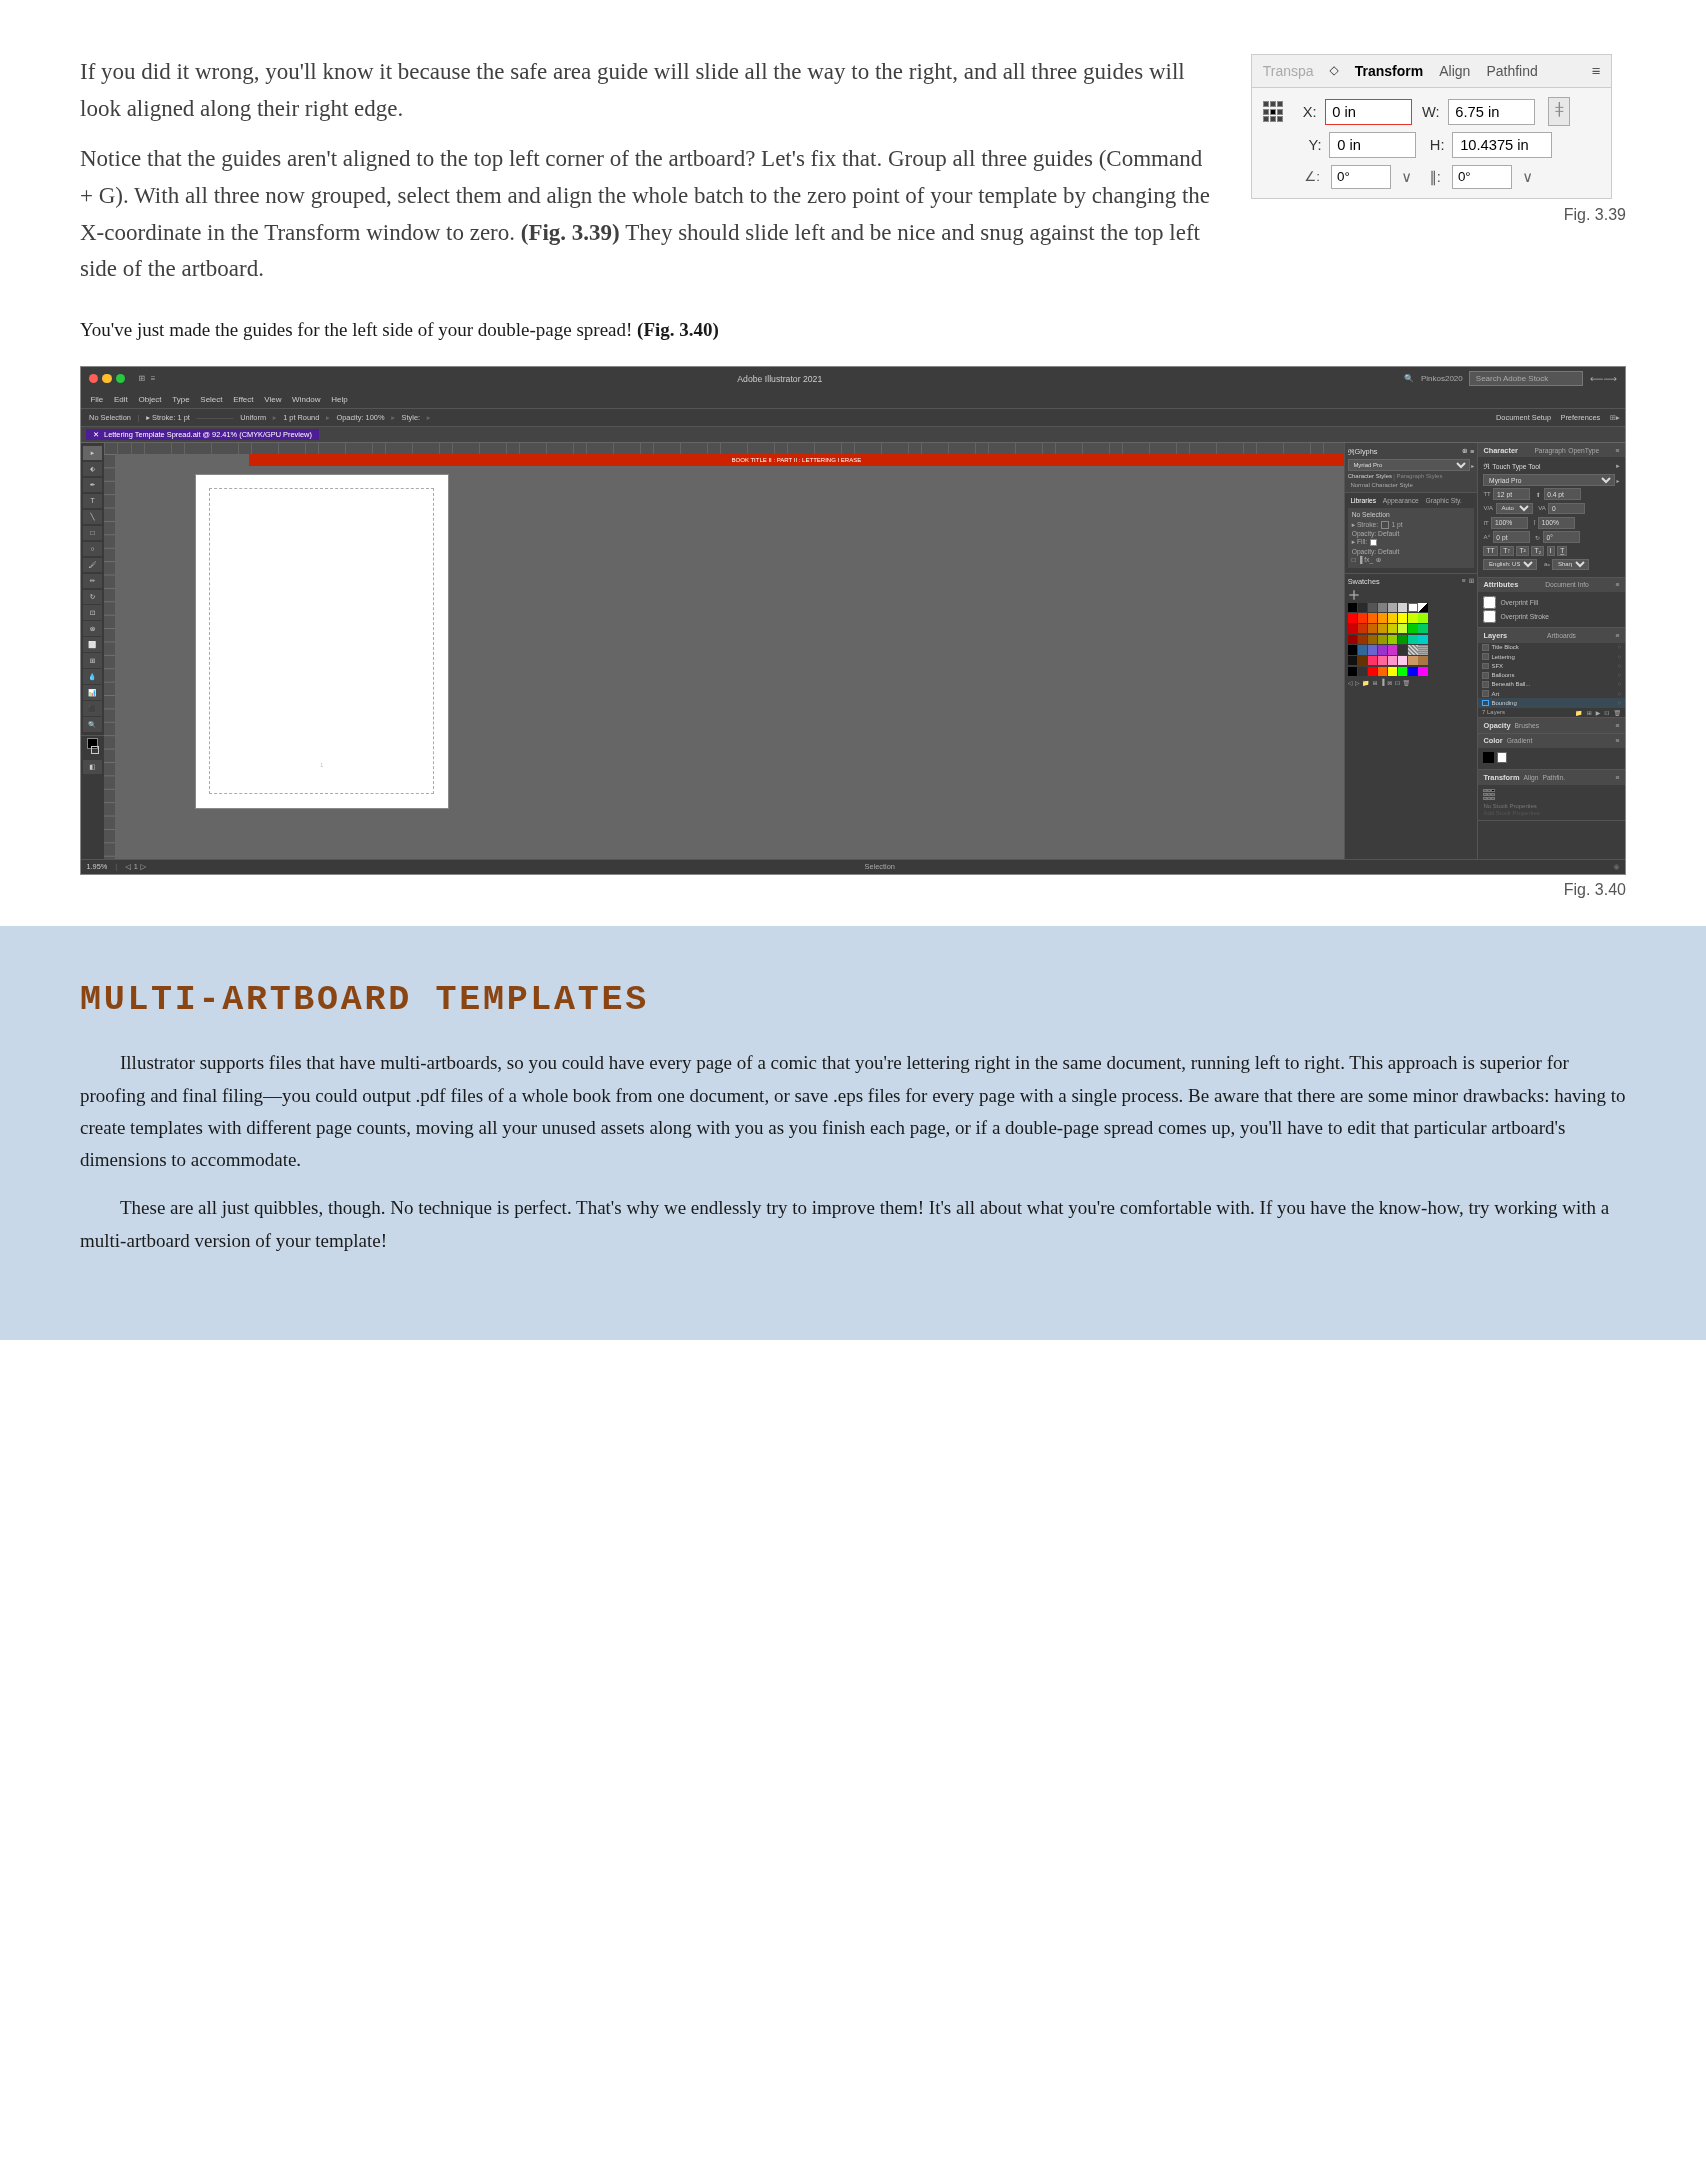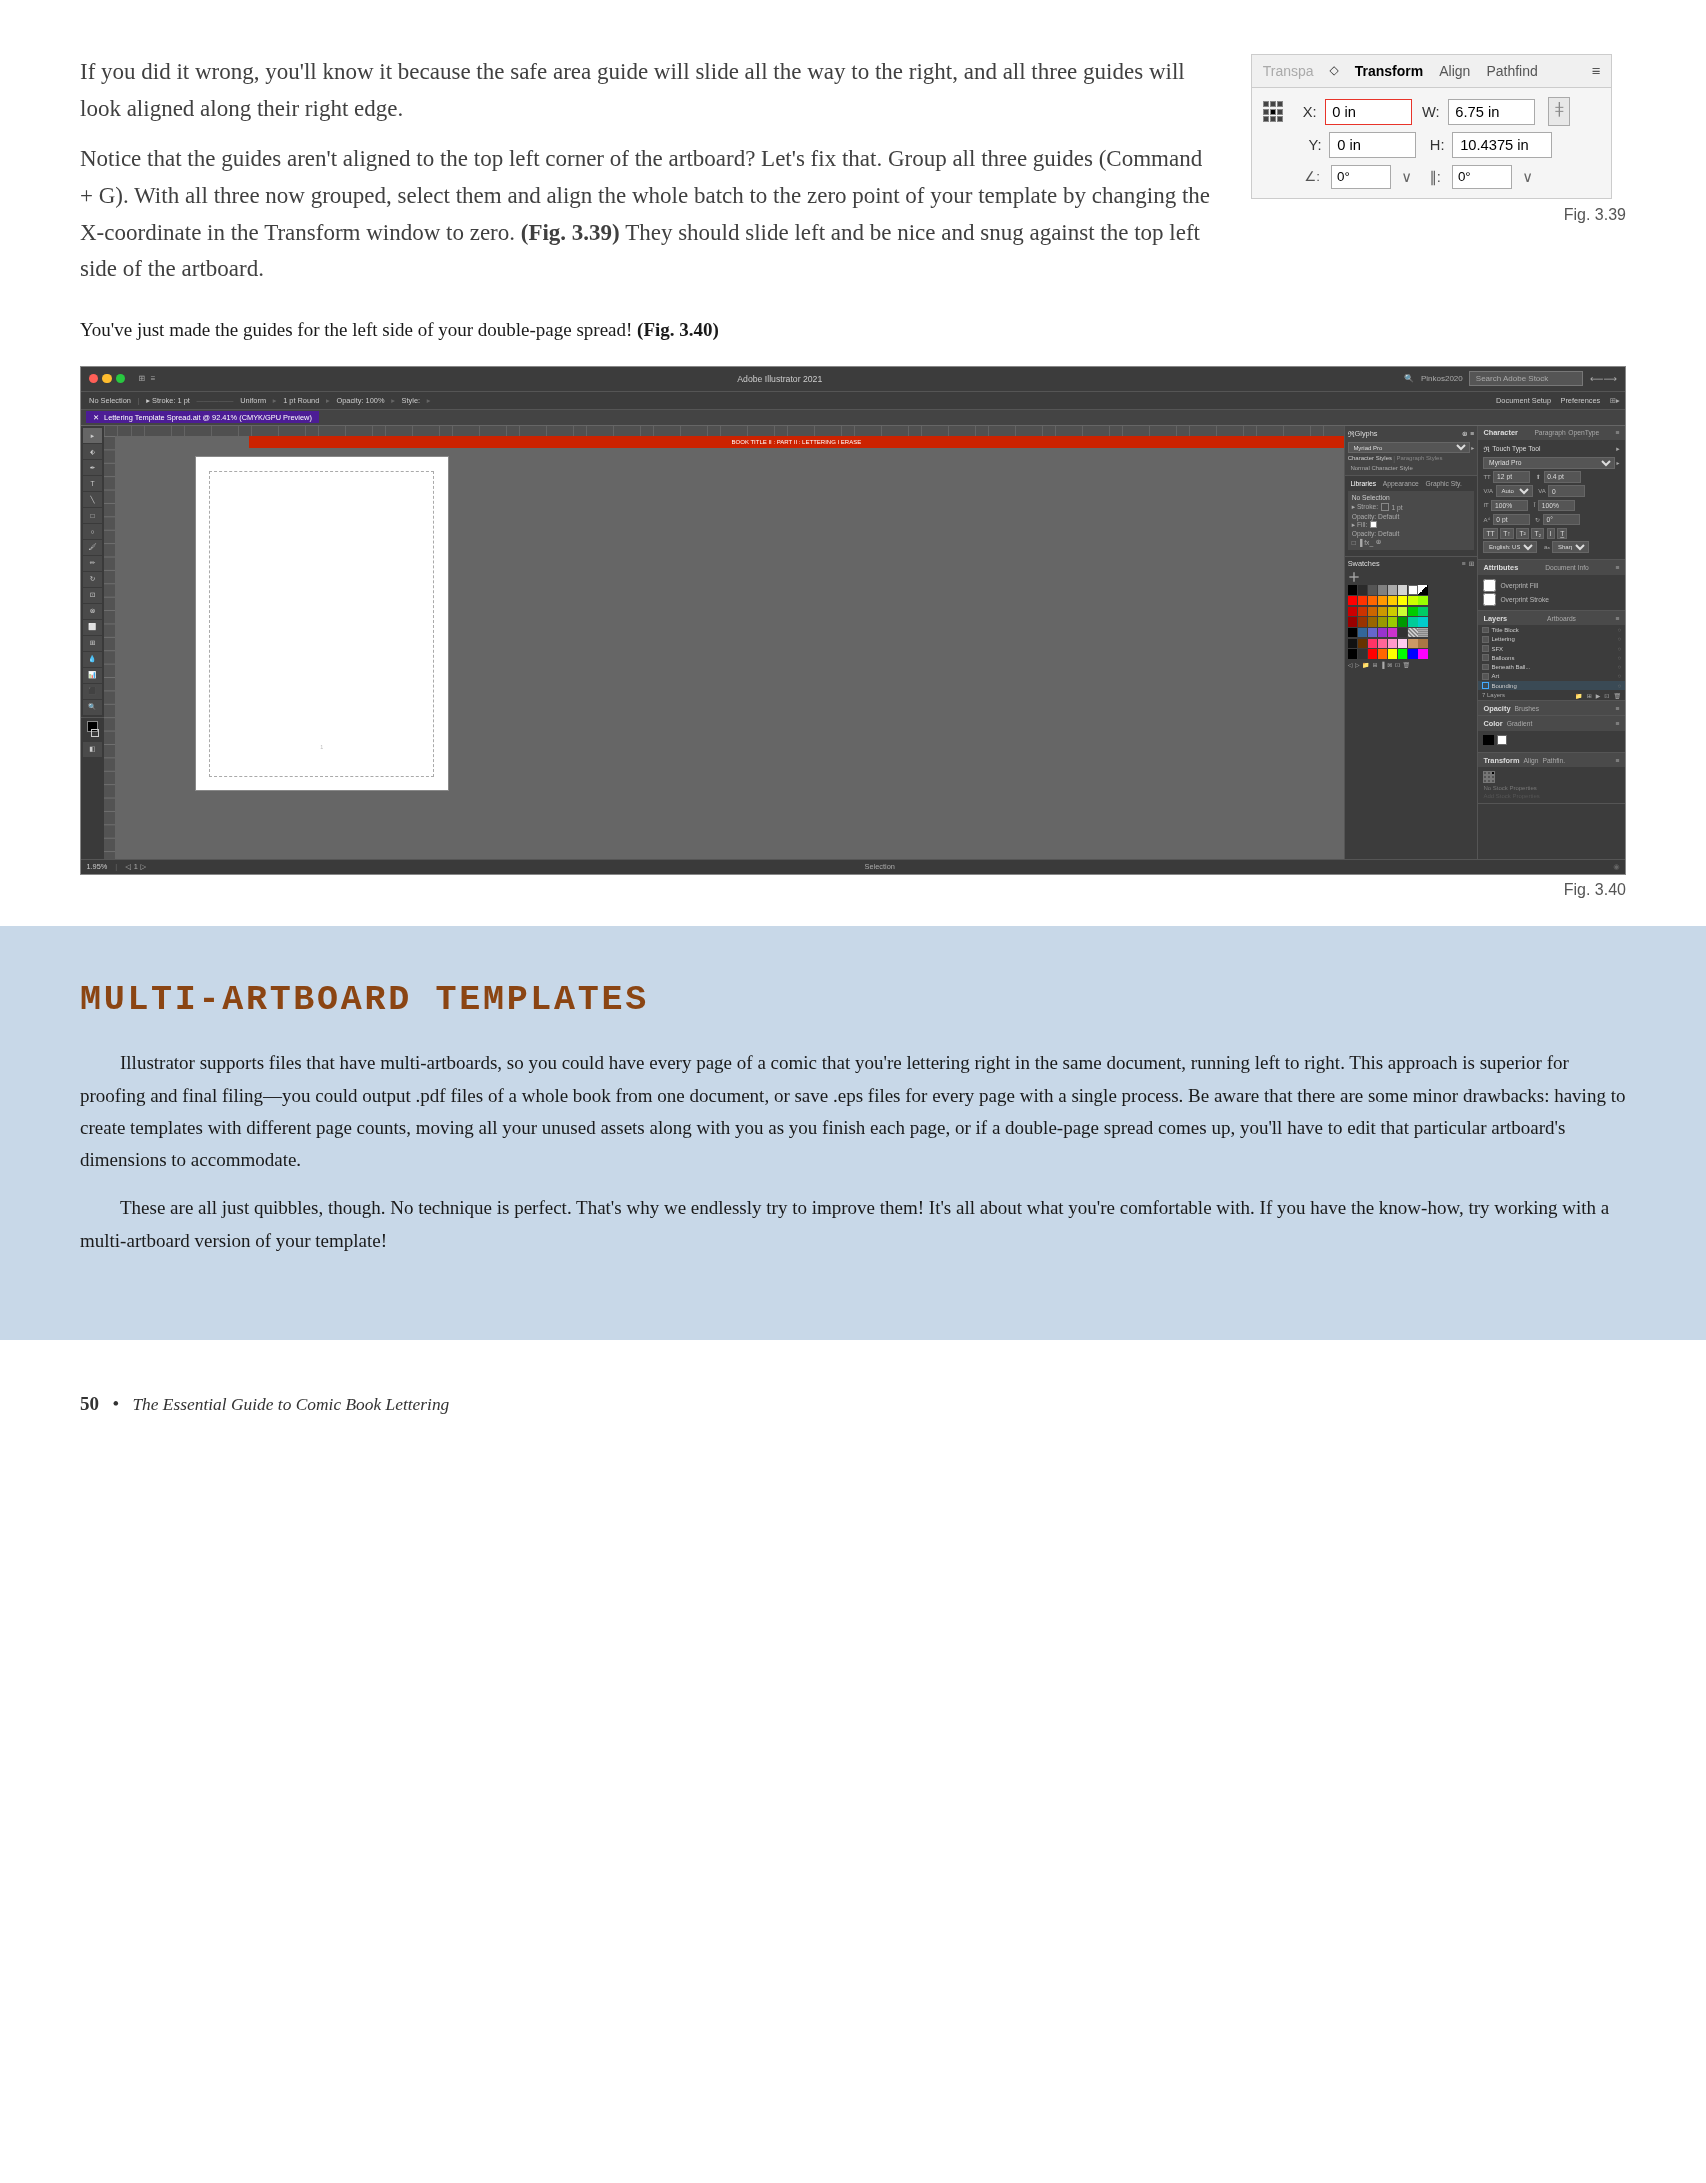--- a/index.html
+++ b/index.html
@@ -698,20 +698,31 @@
           </div>
           <div class="ai-title-center">Adobe Illustrator 2021</div>
           <div class="ai-title-right">
             <span style="color:#aaa;">🔍</span>
             <span style="color:#aaa;font-size:8px;">Pinkos2020</span>
             <div class="ai-search-box" style="font-size:8px;color:#aaa;padding:2px 5.4px;">Search Adobe Stock</div>
             <span style="color:#aaa;font-size:9.4px;">⟵⟶</span>
           </div>
         </div>
 
+        <div class="ai-menu-bar">
+          <span class="ai-menu-item">File</span>
+          <span class="ai-menu-item">Edit</span>
+          <span class="ai-menu-item">Object</span>
+          <span class="ai-menu-item">Type</span>
+          <span class="ai-menu-item">Select</span>
+          <span class="ai-menu-item">Effect</span>
+          <span class="ai-menu-item">View</span>
+          <span class="ai-menu-item">Window</span>
+          <span class="ai-menu-item">Help</span>
+        </div>
 
         <div class="ai-toolbar-bar">
           <span class="ai-toolbar-item">No Selection</span>
           <span style="color:#666;font-size:7.4px;">|</span>
           <span class="ai-toolbar-item">▸ Stroke: <span style="color:#ccc;">1 pt</span></span>
           <span style="color:#666;font-size:7.4px;">—————</span>
           <span class="ai-toolbar-item">Uniform</span>
           <span style="color:#666;font-size:7.4px;">▸</span>
           <span class="ai-toolbar-item">1 pt Round</span>
           <span style="color:#666;font-size:7.4px;">▸</span>
@@ -1180,20 +1191,15 @@
 
   <div class="blue-section">
     <h2 class="section-title">Multi-Artboard Templates</h2>
 
 
     <p class="body-text">Illustrator supports files that have multi-artboards, so you could have every page of a comic that you're lettering right in the same document, running left to right. This approach is superior for proofing and final filing—you could output .pdf files of a whole book from one document, or save .eps files for every page with a single process. Be aware that there are some minor drawbacks: having to create templates with different page counts, moving all your unused assets along with you as you finish each page, or if a double-page spread comes up, you'll have to edit that particular artboard's dimensions to accommodate.</p>
 
     <p class="body-text">These are all just quibbles, though. No technique is perfect. That's why we endlessly try to improve them! It's all about what you're comfortable with. If you have the know-how, try working with a multi-artboard version of your template!</p>
   </div>
 
-  <div class="page-footer">
-    <span class="page-number">50</span>
-    <span class="footer-separator">•</span>
-    <span class="footer-title">The Essential Guide to Comic Book Lettering</span>
-  </div>
 
 </div>
 
 
 </body></html>

